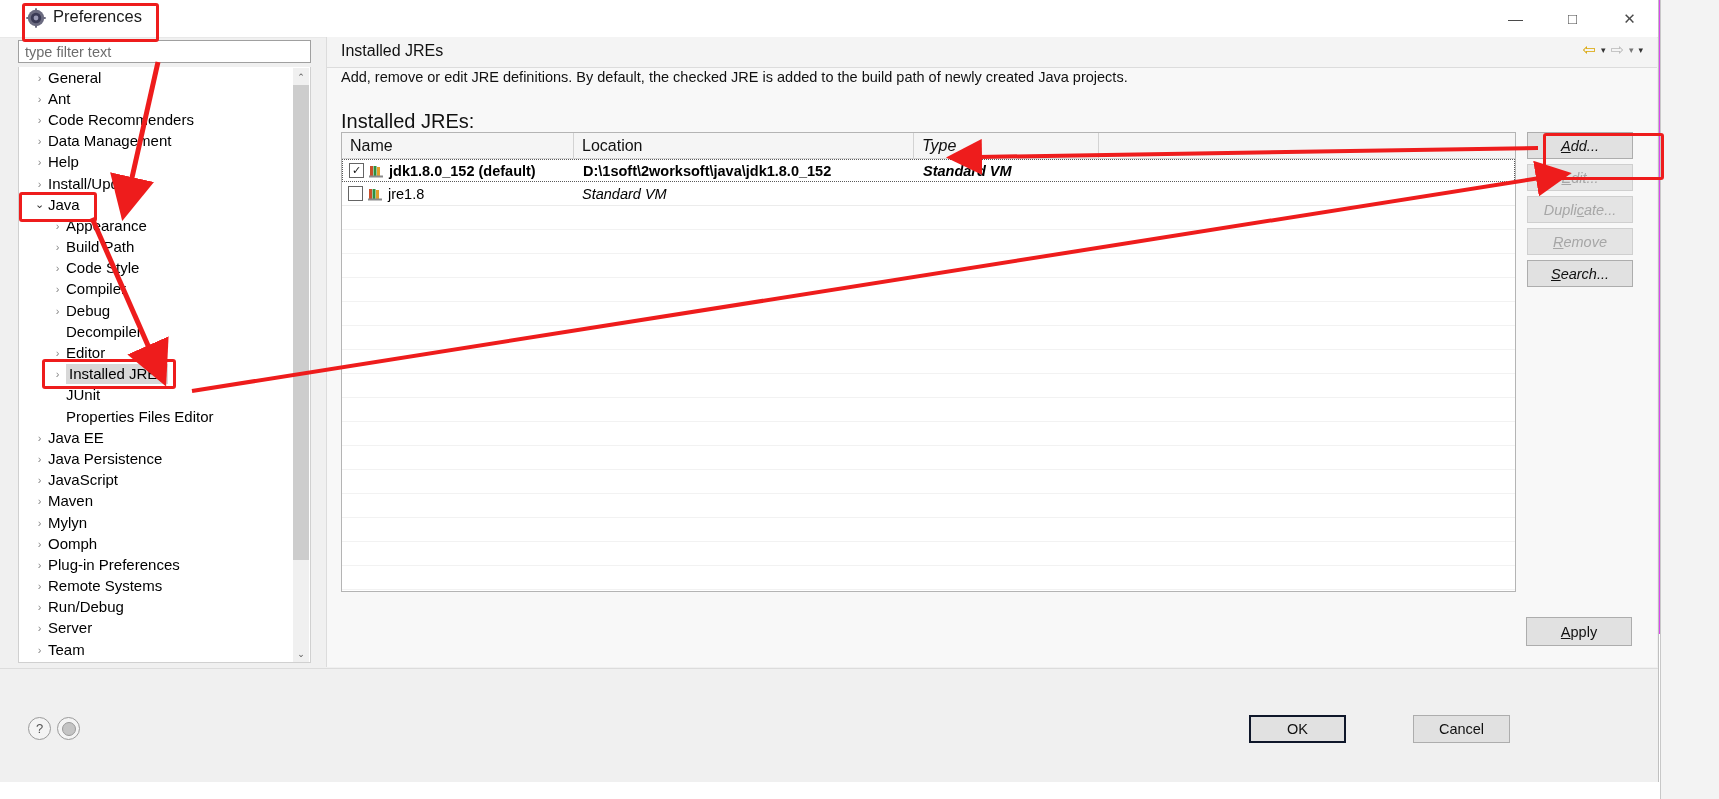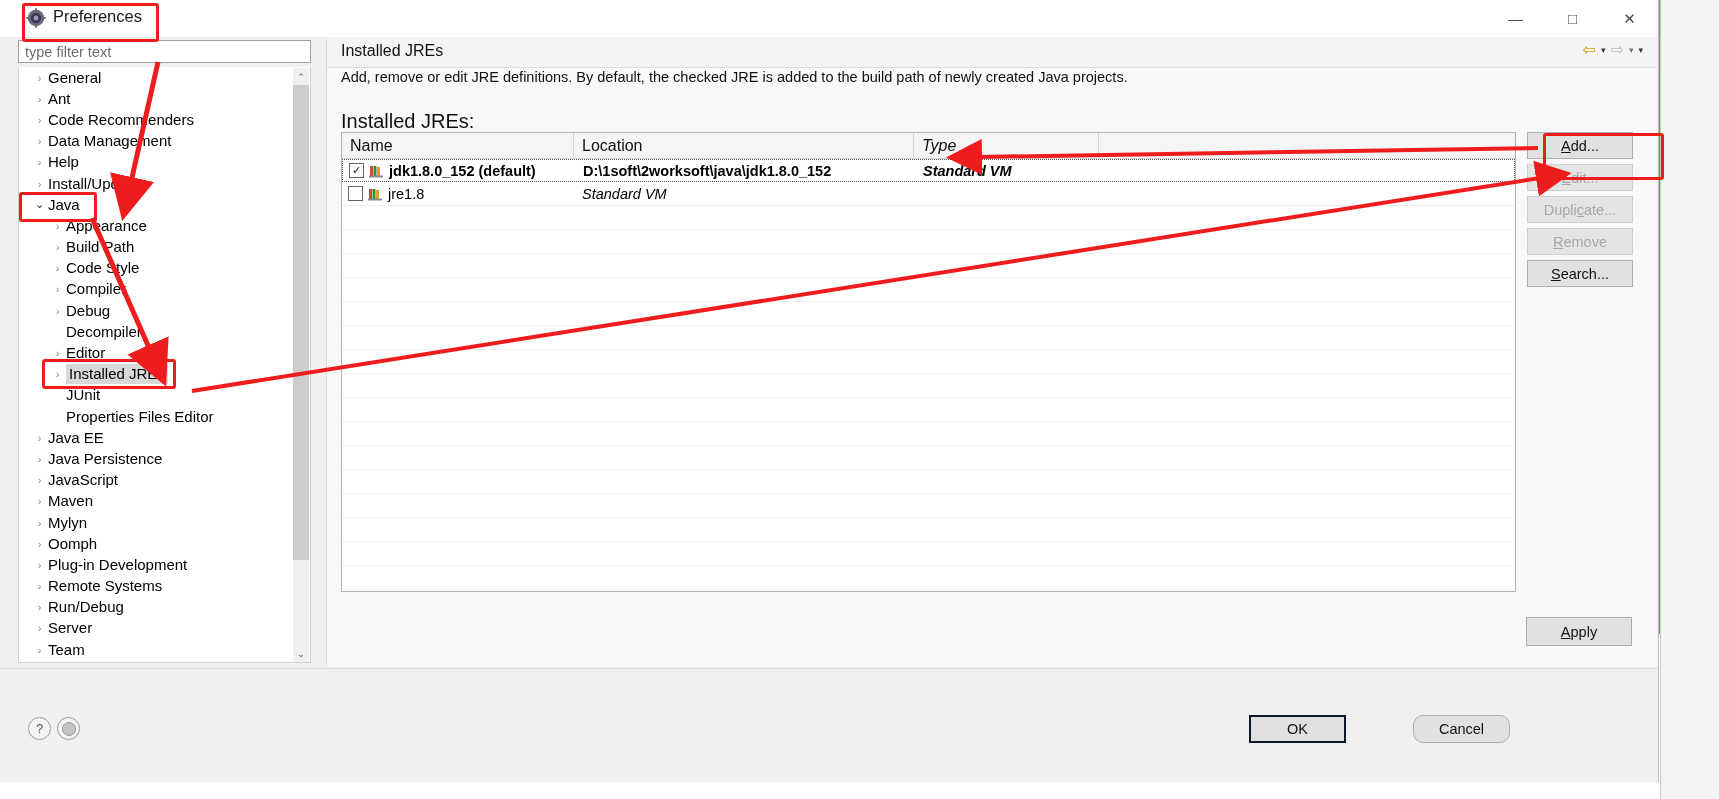--- a/index.html
+++ b/index.html
@@ -267,21 +267,21 @@
   .empty-row {
     height: 23px;
     border-bottom: 1px solid #f2f2f2;
   }
 
   
   .side-btns {
     position: absolute;
     left: 1200px; top: 95px;
     width: 106px;
-    display: flex; flex-direction: column; gap: 5px;
+    display: flex; flex-direction: column; gap: 5px; font-style: italic;
   }
   .btn {
     height: 27px;
     background: #e1e1e1;
     border: 1px solid #adadad;
     font-size: 14.5px;
     color: #111;
     display: flex; align-items: center; justify-content: center;
     box-sizing: border-box;
     font-family: "Liberation Sans", sans-serif;
@@ -328,21 +328,21 @@
   .ok-btn {
     position: absolute;
     left: 1249px; top: 46px;
     width: 97px; height: 28px;
     border: 2px solid #0f172a;
     background: #e1e1e1;
   }
   .cancel-btn {
     position: absolute;
     left: 1413px; top: 46px;
-    width: 97px; height: 28px; border-radius: 10px;
+    width: 97px; height: 28px;
   }
   .redbox {
     position: absolute;
     border: 3px solid #ee1c1c;
     border-radius: 3px;
     pointer-events: none;
   }
   svg.anno-svg {
     position: absolute;
     top: 0; left: 0;
@@ -479,21 +479,21 @@
             <div class="tree-item lvl0">
               <span class="twisty ">›</span>
               <span class="tree-label">Mylyn</span>
             </div>
             <div class="tree-item lvl0">
               <span class="twisty ">›</span>
               <span class="tree-label">Oomph</span>
             </div>
             <div class="tree-item lvl0">
               <span class="twisty ">›</span>
-              <span class="tree-label">Plug-in Development</span>
+              <span class="tree-label">Plug-in Preferences</span>
             </div>
             <div class="tree-item lvl0">
               <span class="twisty ">›</span>
               <span class="tree-label">Remote Systems</span>
             </div>
             <div class="tree-item lvl0">
               <span class="twisty ">›</span>
               <span class="tree-label">Run/Debug</span>
             </div>
             <div class="tree-item lvl0">

